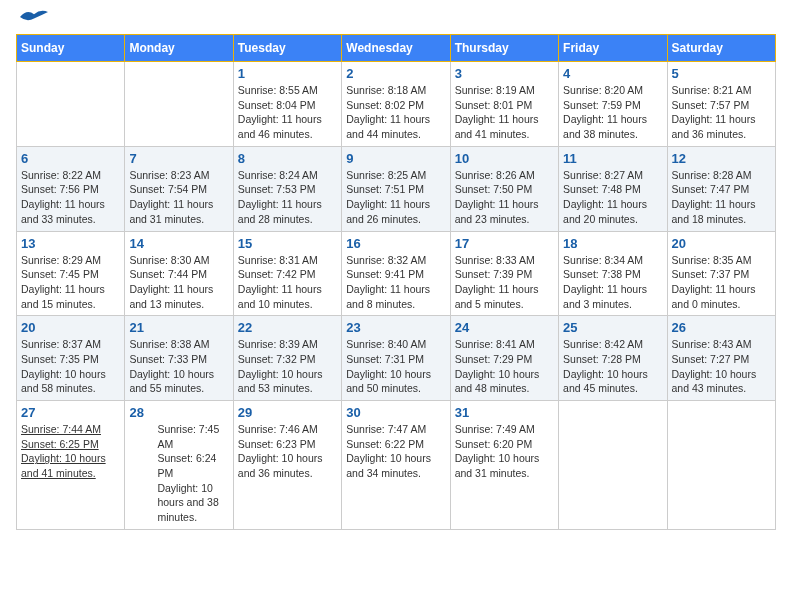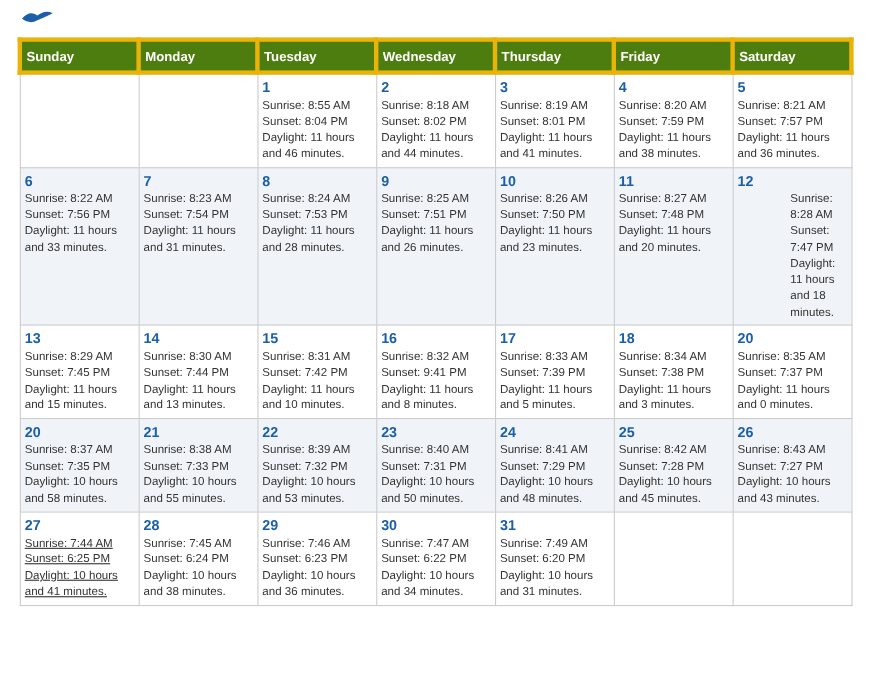--- a/index.html
+++ b/index.html
@@ -47,27 +47,27 @@
       font-size: 16px;
       font-weight: normal;
       color: #333;
     }
     table {
       width: 100%;
       border-collapse: collapse;
       font-size: 11px;
     }
     thead tr th {
-      background: #4d7c0f;
+      background: #3b82f6;
       color: #fff;
       padding: 6px 4px;
       text-align: left;
       font-size: 12px;
       font-weight: bold;
-      border: 4px solid #eab308;
+      border: 1px solid #eab308;
     }
     tbody tr td {
       border: 1px solid #ccc;
       padding: 4px;
       vertical-align: top;
       min-height: 80px;
       height: 80px;
       width: calc(100% / 7);
     }
     tbody tr:nth-child(odd) td {
@@ -191,21 +191,21 @@
 Daylight: 11 hours and 23 minutes.</div>
         </td>
         <td>
           <span class="day-num">11</span>
           <div class="day-info" style="white-space: pre-line;">Sunrise: 8:27 AM
 Sunset: 7:48 PM
 Daylight: 11 hours and 20 minutes.</div>
         </td>
         <td>
           <span class="day-num">12</span>
-          <div class="day-info" style="white-space: pre-line; margin-left: 48px;">Sunrise: 8:28 AM
+          <div class="day-info" style="white-space: pre-line;">Sunrise: 8:28 AM
 Sunset: 7:47 PM
 Daylight: 11 hours and 18 minutes.</div>
         </td>
       </tr>
       <tr>
         <td>
           <span class="day-num">13</span>
           <div class="day-info" style="white-space: pre-line;">Sunrise: 8:29 AM
 Sunset: 7:45 PM
 Daylight: 11 hours and 15 minutes.</div>
@@ -293,21 +293,21 @@
       </tr>
       <tr>
         <td>
           <span class="day-num">27</span>
           <div class="day-info" style="white-space: pre-line; text-decoration: underline;">Sunrise: 7:44 AM
 Sunset: 6:25 PM
 Daylight: 10 hours and 41 minutes.</div>
         </td>
         <td>
           <span class="day-num">28</span>
-          <div class="day-info" style="white-space: pre-line;">Sunrise: 7:45 AM
+          <div class="day-info" style="white-space: pre-line; margin-left: 28px;">Sunrise: 7:45 AM
 Sunset: 6:24 PM
 Daylight: 10 hours and 38 minutes.</div>
         </td>
         <td>
           <span class="day-num">29</span>
           <div class="day-info" style="white-space: pre-line;">Sunrise: 7:46 AM
 Sunset: 6:23 PM
 Daylight: 10 hours and 36 minutes.</div>
         </td>
         <td>

